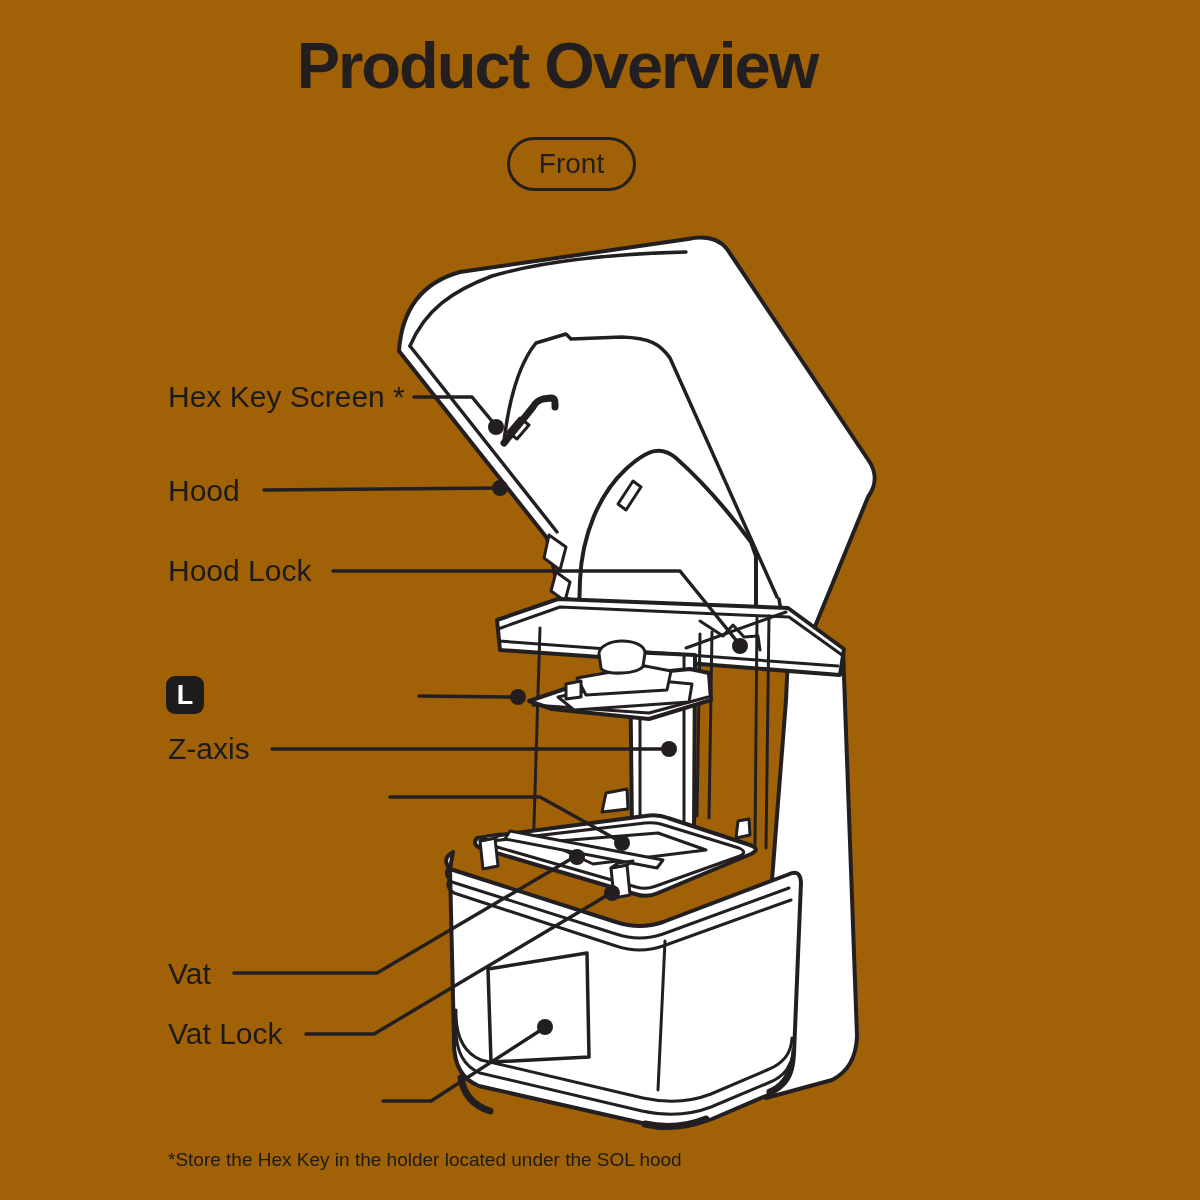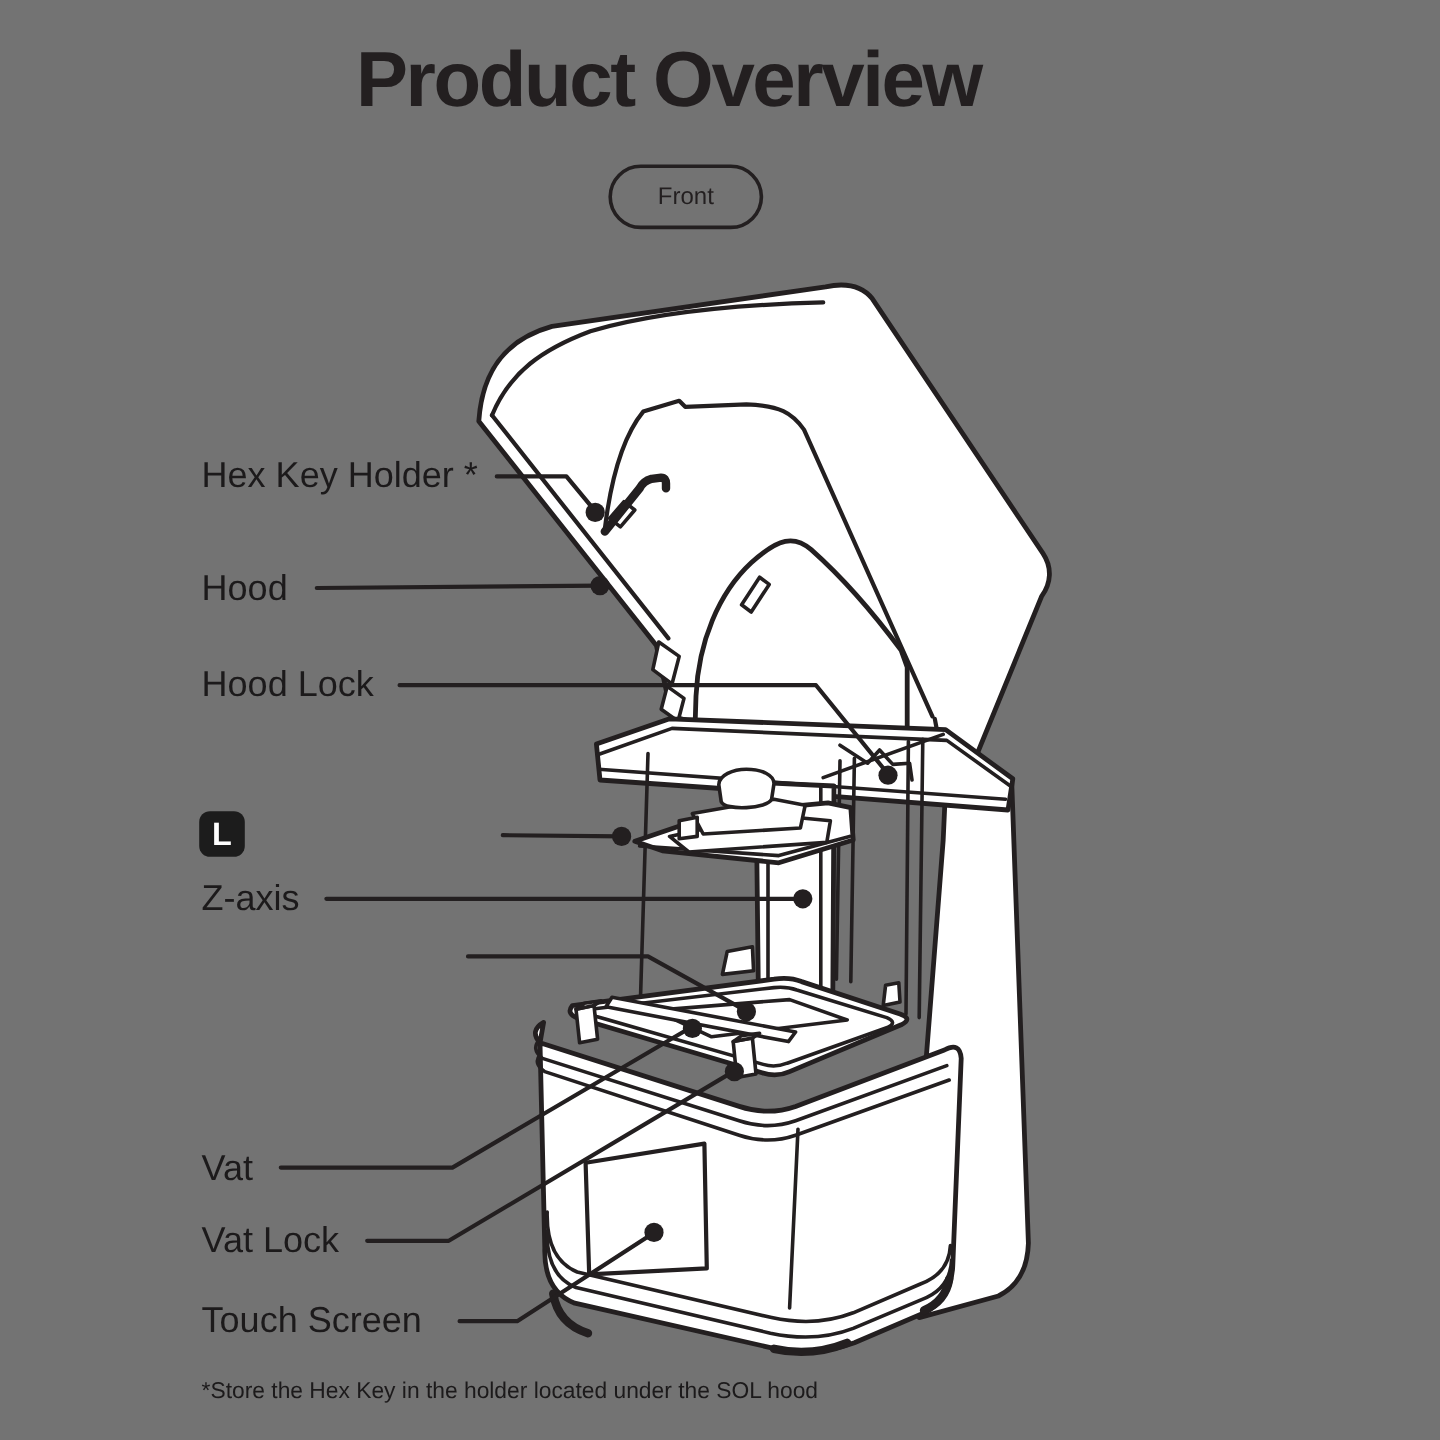--- a/index.html
+++ b/index.html
@@ -1,29 +1,29 @@
 <!DOCTYPE html>
 <html><head>
 <meta charset="utf-8">
 <style>
   html,body{margin:0;padding:0;background:#ffffff;}
   .stage{
-    position:relative;width:1200px;height:1200px;background:#737373;overflow:hidden;
+    position:relative;width:1200px;height:1200px;background:#a16207;overflow:hidden;
     font-family:"Liberation Sans", sans-serif;color:#231f20;
   }
   .stage svg{position:absolute;left:0;top:0;}
   .title{
     position:absolute;left:0;top:28px;width:1114px;text-align:center;
     font-size:65px;font-weight:bold;letter-spacing:-2px;color:#231f20;
   }
   .pill{
     position:absolute;left:507px;top:137px;width:129px;height:54px;
     border:3px solid #231f20;border-radius:28px;box-sizing:border-box;
     display:flex;align-items:center;justify-content:center;
-    font-size:20px;color:#231f20;
+    font-size:28px;color:#231f20;
   }
   .lbl{
     position:absolute;left:168px;font-size:30px;line-height:38px;color:#1c1a1b;
     white-space:nowrap;
   }
   .lbl.two{white-space:normal;width:240px;line-height:39px;}
   .bp-row{position:absolute;left:166px;top:676px;display:flex;align-items:center;}
   .lbadge{
     width:38px;height:38px;background:#1c1c1c;border-radius:9px;
     display:flex;align-items:center;justify-content:center;
@@ -156,30 +156,29 @@
       </g>
     </g>
   </svg>
 
   <div class="title">Product Overview</div>
 
   <div class="pill">
     <span>Front</span>
   </div>
 
-  <div class="lbl" style="top:378px">Hex Key Holder *</div>
+  <div class="lbl" style="top:378px">Hex Key Screen *</div>
   <div class="lbl" style="top:472px">Hood</div>
   <div class="lbl" style="top:552px">Hood Lock</div>
 
   <div class="bp-row">
     <span class="lbadge">L</span>
   </div>
 
   <div class="lbl" style="top:730px">Z-axis</div>
 
 
   <div class="lbl" style="top:955px">Vat</div>
   <div class="lbl" style="top:1015px">Vat Lock</div>
-  <div class="lbl" style="top:1082px">Touch Screen</div>
 
   <div class="footnote">*Store the Hex Key in the holder located under the SOL hood</div>
 
 </div>
 
 </body></html>

